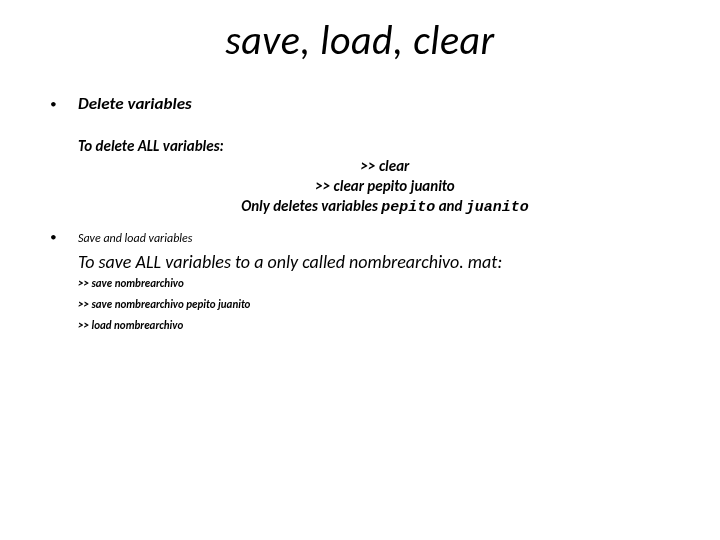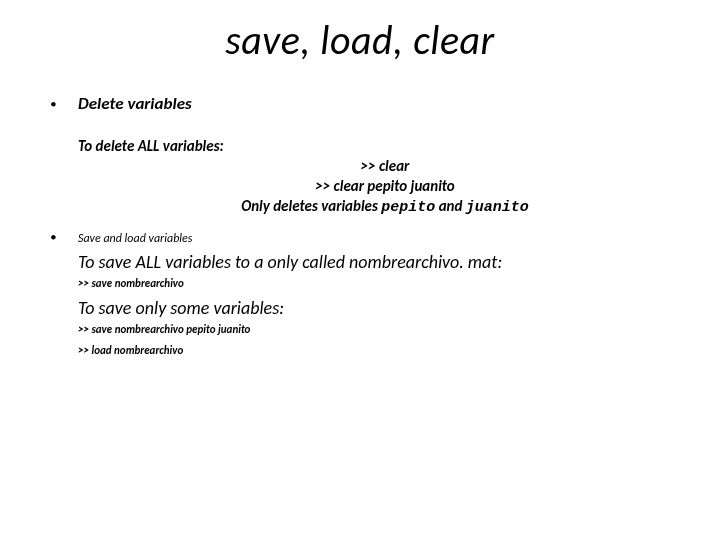--- a/index.html
+++ b/index.html
@@ -100,19 +100,18 @@
       </div>
     </div>
   </div>
 
   <div class="bullet-row section2">
     <div class="bullet-dot">•</div>
     <div class="bullet-body">
       <div class="h-b">Save and load variables</div>
       <div class="h-b2">To save ALL variables to a only called nombrearchivo. mat:</div>
       <div class="cmd">&gt;&gt; save nombrearchivo</div>
-      <div class="h-b2">To save only some variables:</div>
       <div class="cmd">&gt;&gt; save nombrearchivo pepito juanito</div>
       <div class="cmd">&gt;&gt; load nombrearchivo</div>
     </div>
   </div>
 
 </div>
 
 </body></html>

